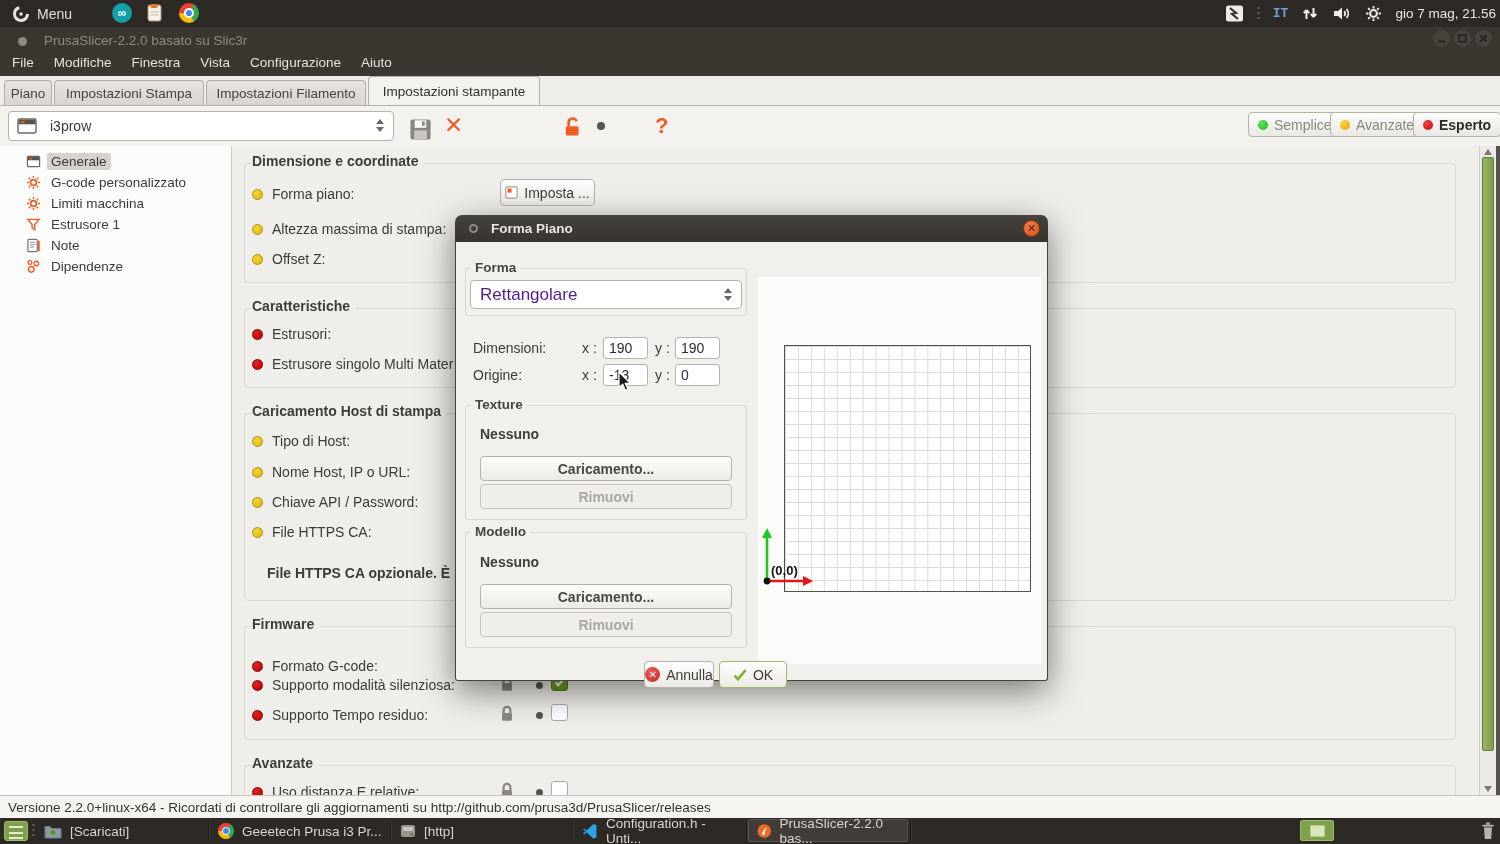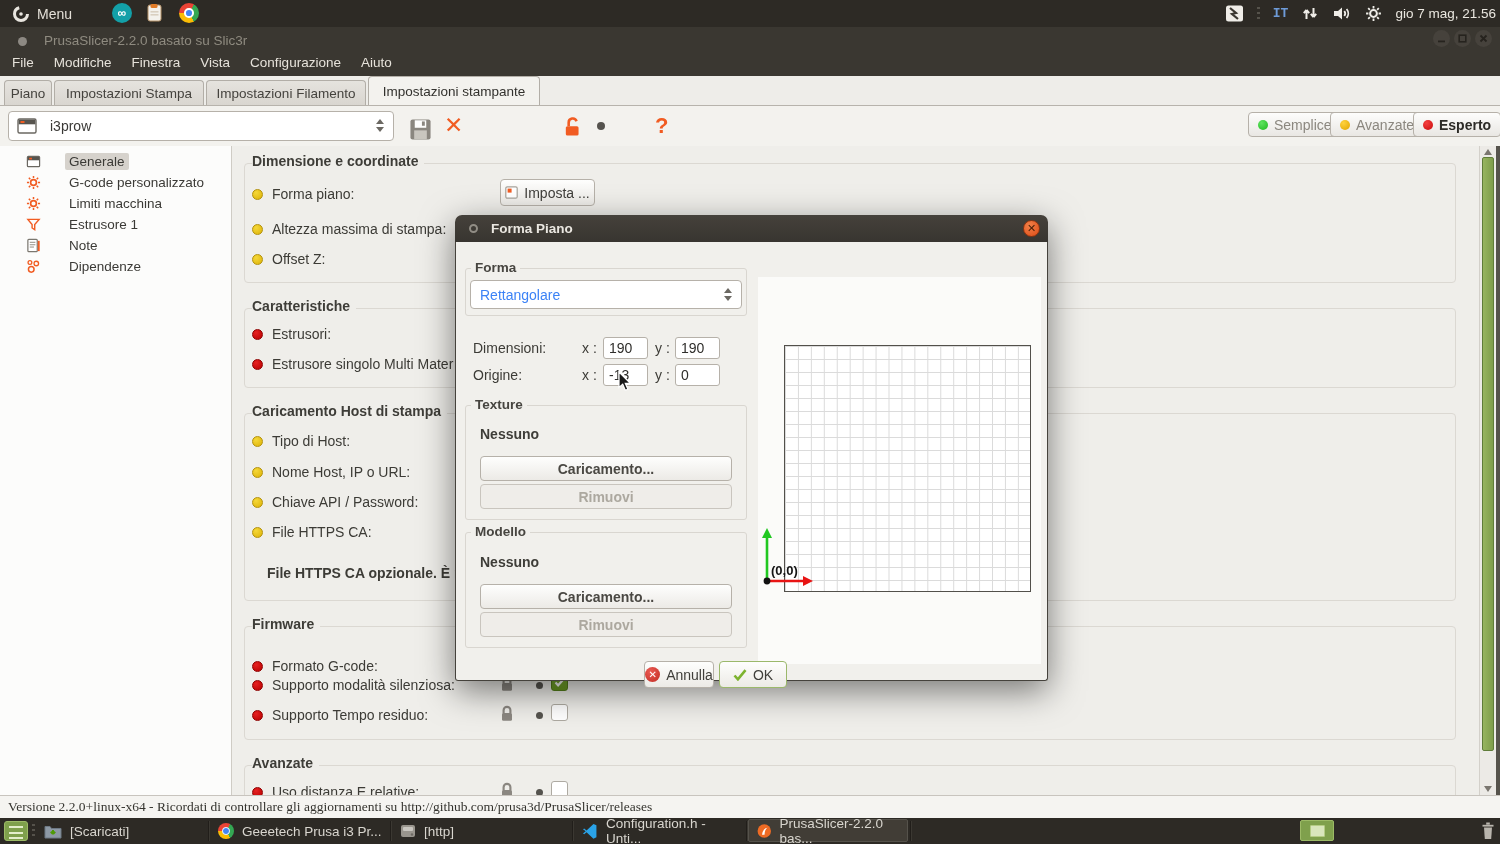--- a/index.html
+++ b/index.html
@@ -43,21 +43,21 @@
   .mode-btn { position:absolute; top:6px; height:25px; border:1px solid #b6b1a9; border-radius:4px; background:linear-gradient(#fdfdfc,#e9e7e3); display:flex; align-items:center; gap:6px; padding:0 9px; font-size:14px; color:#8b877f; }
   .mode-btn.active { color:#2c2b27; font-weight:bold; }
   .mdot { width:10px; height:10px; border-radius:50%; }
   .q-icon { position:absolute; left:655px; top:7px; font-size:22px; font-weight:bold; color:#f15c22; }
   .x-icon { position:absolute; left:444px; top:8px; font-size:23px; font-weight:bold; color:#f15c22; line-height:22px; }
   .gray-dot { position:absolute; left:597px; top:16px; width:8px; height:8px; border-radius:50%; background:#55534e; }
 
   
   .main { position:absolute; left:0; top:146px; width:1500px; height:649px; background:#efeeea; }
   .sidebar { position:absolute; left:0; top:0; width:232px; height:649px; background:#fcfcfb; border-right:1px solid #cfccc5; }
-  .side-row { position:absolute; left:26px; height:21px; display:flex; align-items:center; gap:24px; }
+  .side-row { position:absolute; left:26px; height:21px; display:flex; align-items:center; gap:6px; }
   .side-row .lbl { font-size:13.5px; color:#3b3a36; padding:1px 4px; border-radius:2px; }
   .side-row.sel .lbl { background:#d6d2cc; }
 
   .grp-title { position:absolute; font-size:14px; font-weight:bold; color:#3e3d38; z-index:1; background:#efeeea; padding-right:6px; }
   .grp-box { position:absolute; border:1px solid #dbd8d2; border-radius:4px; }
   .row { position:absolute; display:flex; align-items:center; gap:9px; }
   .row .lbl { font-size:14px; color:#3c3b36; white-space:nowrap; }
   .dot { width:11px; height:11px; border-radius:50%; flex:0 0 auto; }
   .dot-y { background:radial-gradient(circle at 35% 30%,#f5d83a,#ddb206); border:1px solid #b3910a; }
   .dot-r { background:radial-gradient(circle at 35% 30%,#e62222,#b80000); border:1px solid #8f0000; }
@@ -66,34 +66,34 @@
   .checkbox.checked { background:linear-gradient(#84b93f,#67961f); border-color:#55801c; }
 
   
   .scroll-track { position:absolute; left:1479px; top:0; width:17px; height:649px; background:#eceae6; border-left:1px solid #d3d0ca; }
   .scroll-thumb { position:absolute; left:2px; top:11px; width:12px; height:594px; background:linear-gradient(90deg,#97b460,#7e9d4b); border:1px solid #5f7c39; border-radius:2px; }
   .sarrow-up { position:absolute; left:4px; top:3px; width:0; height:0; border-left:4px solid transparent; border-right:4px solid transparent; border-bottom:6px solid #7a766f; }
   .sarrow-dn { position:absolute; left:4px; bottom:3px; width:0; height:0; border-left:4px solid transparent; border-right:4px solid transparent; border-top:6px solid #7a766f; }
   .win-edge { position:absolute; left:1496px; top:0; width:4px; height:649px; background:#56534c; }
 
   
-  .statusbar { position:absolute; left:0; top:795px; width:1500px; height:23px; background:#f5f4f1; border-top:1px solid #c8c4be; display:flex; align-items:center; z-index:6;font-family:Liberation Serif, serif; }
+  .statusbar { position:absolute; left:0; top:795px; width:1500px; height:23px; background:#f5f4f1; border-top:1px solid #c8c4be; display:flex; align-items:center; z-index:6; }
   .statusbar span { font-size:13.5px; color:#34332e; margin-left:8px; }
 
   
   .dialog { position:absolute; left:455px; top:215px; width:593px; height:466px; z-index:20; box-shadow:0 10px 34px rgba(0,0,0,.5); border-radius:7px 7px 3px 3px; }
   .dlg-titlebar { position:absolute; left:0; top:0; width:593px; height:27px; background:linear-gradient(#45413b,#383530); border-radius:7px 7px 0 0;text-decoration:underline; }
   .dlg-title { position:absolute; left:36px; top:6px; font-size:13.5px; font-weight:bold; color:#eae7e1; }
   .dlg-dot { position:absolute; left:14px; top:9px; width:9px; height:9px; border-radius:50%; border:2px solid #918d85; }
   .dlg-close { position:absolute; right:8px; top:5px; width:17px; height:17px; border-radius:50%; background:radial-gradient(circle at 35% 30%,#f28048,#dd4c17); border:1px solid #8c3410; color:#4a2008; font-size:11px; font-weight:bold; display:flex; align-items:center; justify-content:center; line-height:1; }
   .dlg-body { position:absolute; left:0; top:27px; width:593px; height:439px; background:#f1f0ec; border:1px solid #45423c; border-top:none; border-radius:0 0 3px 3px; }
   .frame { position:absolute; border:1px solid #d9d6d0; border-radius:3px; }
   .frame-label { position:absolute; top:-9px; left:5px; background:#f1f0ec; padding:0 4px; font-size:13.5px; font-weight:bold; color:#474540; white-space:nowrap; }
   .dd { position:absolute; background:#fff; border:1px solid #b6b1a9; border-radius:4px; display:flex; align-items:center; }
-  .dd .txt { font-size:14px; color:#3b82f6; margin-left:9px; }
+  .dd .txt { font-size:17px; color:#4c1d95; margin-left:9px; }
   .field-lbl { position:absolute; font-size:14px; color:#3c3b36; }
   .num { position:absolute; width:45px; height:22px; border:1px solid #b6b1a9; border-radius:3px; background:#fff; font-family:"Liberation Sans","DejaVu Sans",sans-serif; font-size:14px; color:#2f2e2b; padding-left:5px; }
   .dlg-btn { position:absolute; height:25px; border:1px solid #b6b1a9; border-radius:4px; background:linear-gradient(#fefefd,#eceae6); display:flex; align-items:center; justify-content:center; font-size:14px; font-weight:bold; color:#4a4843; }
   .dlg-btn.disabled { background:#efede9; color:#aca89f; border-color:#c9c5be; font-weight:bold; }
   .bold-val { position:absolute; font-size:14px; font-weight:bold; color:#3e3d38; }
   .preview { position:absolute; left:302px; top:35px; width:283px; height:387px; background:#fbfbf9; }
   .bed { position:absolute; left:26px; top:68px; width:247px; height:247px; background:#fff; border:1px solid #52504b;
          background-image:linear-gradient(#dbdbdb 1px,transparent 1px),linear-gradient(90deg,#dbdbdb 1px,transparent 1px);
          background-size:12.95px 13px; }
   .origin-lbl { position:absolute; font-size:13px; font-weight:bold; color:#141414; }

